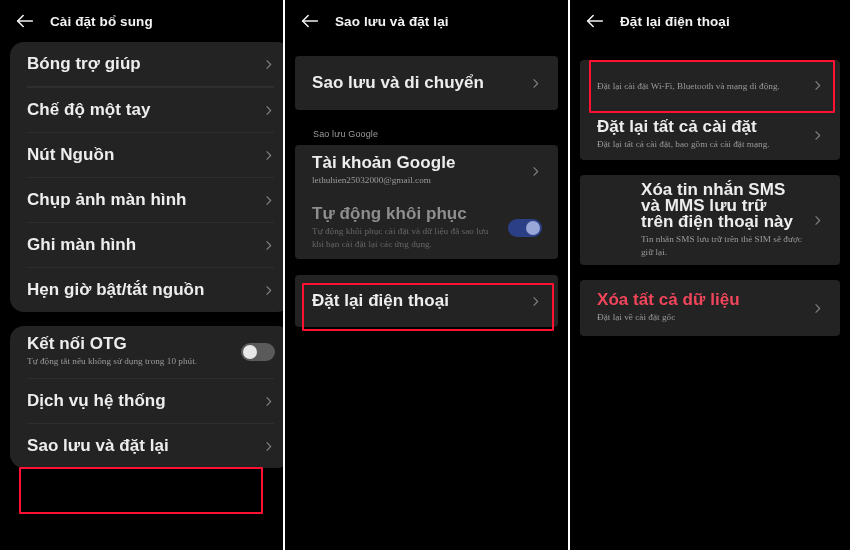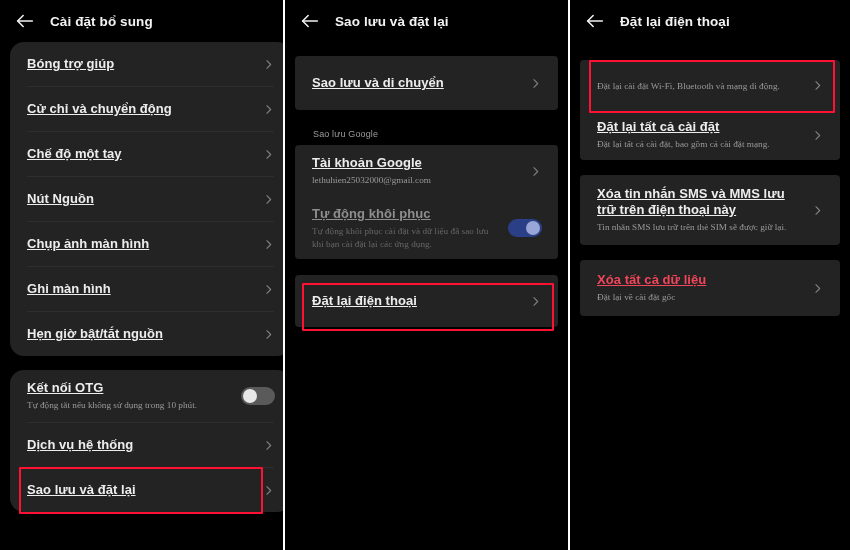--- a/index.html
+++ b/index.html
@@ -81,25 +81,24 @@
     display: flex;
     align-items: center;
     min-height: 44px;
     padding: 7px 16px 7px 17px;
     box-sizing: border-box;
   }
   .row-tall { min-height: 52px; }
   .row-text { flex: 1 1 auto; min-width: 0; padding-right: 8px; }
   .row-title {
     color: #ededed;
-    font-size: 13px;
+    font-size: 17px;
     font-weight: bold;
     line-height: 16px;
     letter-spacing: 0.05px;
-    text-decoration: underline;
   }
   .row-title.dim { color: #8e8e8e; }
   .row-title.danger { color: #f0455a; }
   .row-sub {
     color: #9a9a9a;
     font-size: 9.2px;
     line-height: 12.5px;
     margin-top: 3px;
     letter-spacing: 0.02px;
     font-family: Liberation Serif, serif;
@@ -176,28 +175,20 @@
       <div class="card card-edge" style="margin-top:0;">
         <div class="row">
           <div class="row-text">
               <div class="row-title">Bóng trợ giúp</div>
             </div>
           <svg class="chev" viewBox="0 0 24 24" fill="none" stroke="#cfcfcf" stroke-width="2" stroke-linecap="round" stroke-linejoin="round">
               <path d="M9 5l7 7-7 7"></path>
             </svg>
         </div>
         <div class="sep"></div>
-        <div class="row">
-          <div class="row-text">
-              <div class="row-title">Cử chỉ và chuyển động</div>
-            </div>
-          <svg class="chev" viewBox="0 0 24 24" fill="none" stroke="#cfcfcf" stroke-width="2" stroke-linecap="round" stroke-linejoin="round">
-              <path d="M9 5l7 7-7 7"></path>
-            </svg>
-        </div>
         <div class="sep"></div>
         <div class="row">
           <div class="row-text">
               <div class="row-title">Chế độ một tay</div>
             </div>
           <svg class="chev" viewBox="0 0 24 24" fill="none" stroke="#cfcfcf" stroke-width="2" stroke-linecap="round" stroke-linejoin="round">
               <path d="M9 5l7 7-7 7"></path>
             </svg>
         </div>
         <div class="sep"></div>
@@ -364,21 +355,21 @@
           <div class="row-text">
             <div class="row-title">Đặt lại tất cả cài đặt</div>
             <div class="row-sub">Đặt lại tất cả cài đặt, bao gồm cả cài đặt mạng.</div>
           </div>
           <svg class="chev" viewBox="0 0 24 24" fill="none" stroke="#cfcfcf" stroke-width="2" stroke-linecap="round" stroke-linejoin="round">
               <path d="M9 5l7 7-7 7"></path>
             </svg>
         </div>
       </div>
 
-      <div class="card" style="margin-top:15px;">
+      <div class="card" style="margin-top:15px;padding-left:44px;">
         <div class="row row-tall" style="min-height:70px;">
           <div class="row-text">
             <div class="row-title">Xóa tin nhắn SMS và MMS lưu trữ trên điện thoại này</div>
             <div class="row-sub">Tin nhắn SMS lưu trữ trên thẻ SIM sẽ được giữ lại.</div>
           </div>
           <svg class="chev" viewBox="0 0 24 24" fill="none" stroke="#cfcfcf" stroke-width="2" stroke-linecap="round" stroke-linejoin="round">
               <path d="M9 5l7 7-7 7"></path>
             </svg>
         </div>
       </div>

